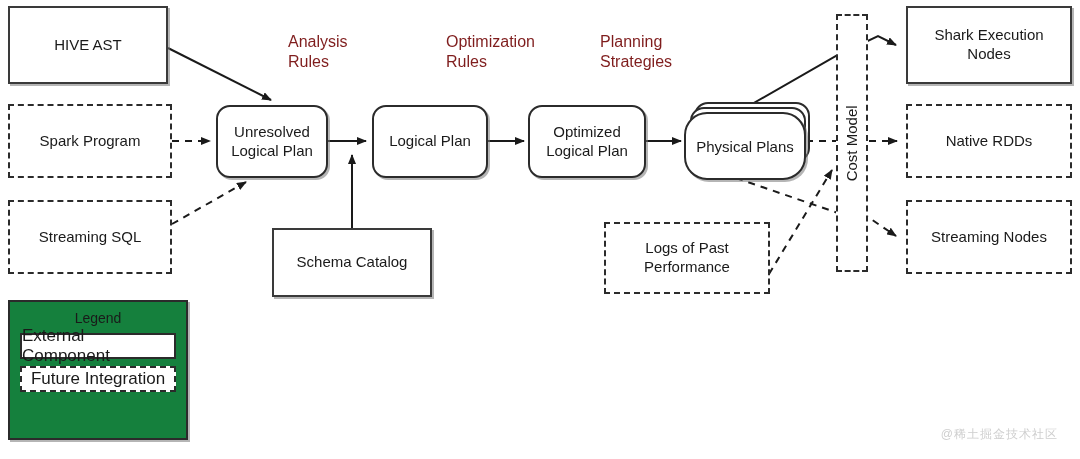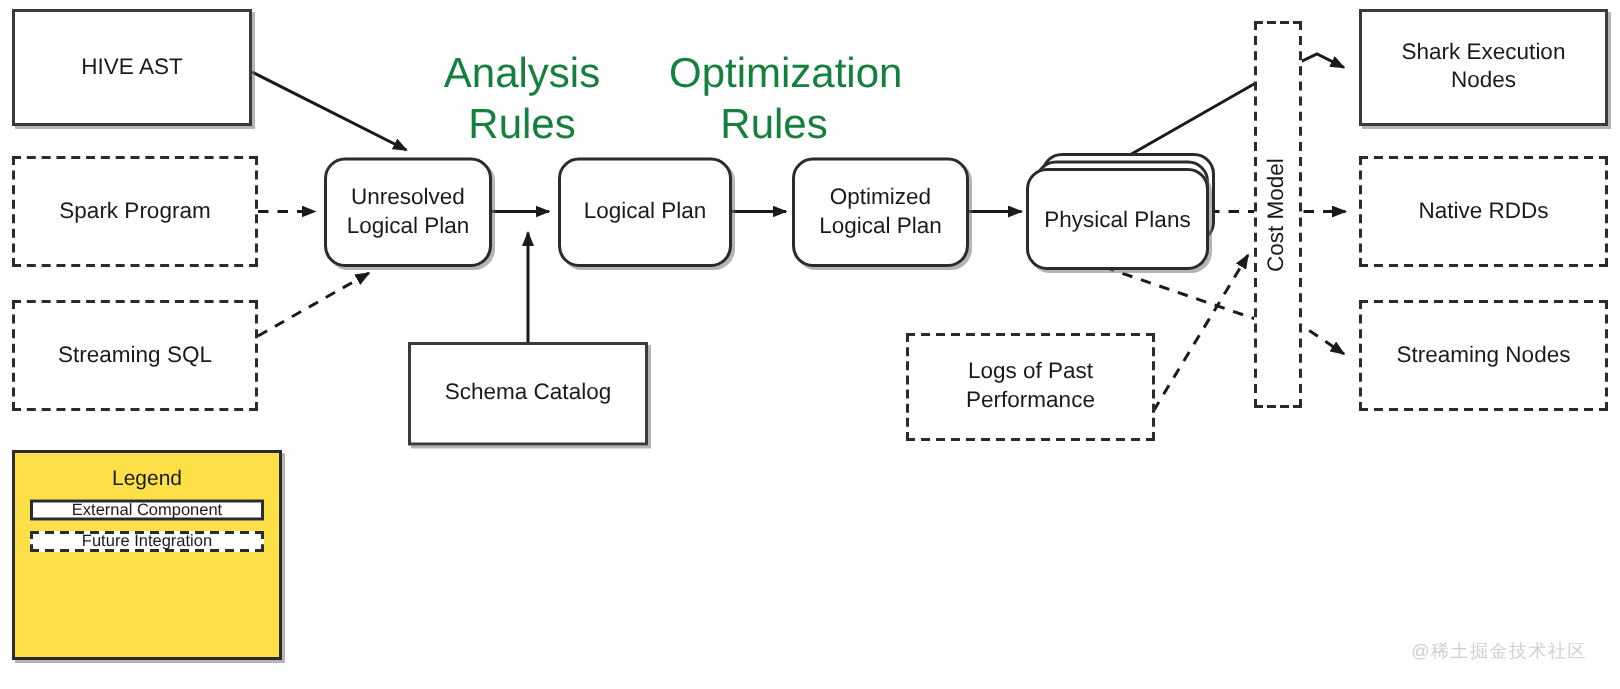--- a/index.html
+++ b/index.html
@@ -66,63 +66,64 @@
     background: #ffffff;
   }
   .stack .front {
     display: flex;
     align-items: center;
     justify-content: center;
     text-align: center;
     font-size: 15px;
     color: #1a1a1a;
     box-shadow: 2px 2px 0 0 rgba(120,120,120,0.55);
+    border-radius: 23px;
   }
   .heading {
     position: absolute;
-    text-align: center;
-    font-size: 28px;
+    text-align: left;
+    font-size: 16px;
     line-height: 1.22;
-    color: #15803d;
+    color: #7f1d1d;
     white-space: pre-line;
   }
   .vertical-label {
     position: absolute;
     transform: rotate(-90deg);
     transform-origin: center center;
     font-size: 15px;
     color: #1a1a1a;
     white-space: nowrap;
   }
   
   #legend {
     position: absolute;
     left: 8px;
     top: 300px;
     width: 180px;
     height: 140px;
     border: 2px solid #2b2b2b;
     box-sizing: border-box;
-    background: #fde047;
+    background: #15803d;
     box-shadow: 2px 2px 0 0 rgba(120,120,120,0.55);
   }
   #legend .legend-title {
     text-align: center;
     font-size: 14px;
     color: #1a1a1a;
     margin-top: 8px;
   }
   #legend .legend-row {
     box-sizing: border-box;
     margin: 7px 10px 0 10px;
-    height: 14px;
+    height: 26px;
     display: flex;
     align-items: center;
     justify-content: center;
-    font-size: 11px;
+    font-size: 17px;
     color: #1a1a1a;
     background: #ffffff;
   }
   #legend .lg-ext { border: 2px solid #2b2b2b; }
   #legend .lg-fut { border: 2px dashed #2b2b2b; }
   #legend .lg-tree { border: 2px solid #2b2b2b; border-radius: 13px; }
   #watermark {
     position: absolute;
     right: 22px;
     bottom: 16px;
@@ -174,20 +175,22 @@
       <path d="M736,178 L838,213" stroke-dasharray="7,6"></path>
 
       <path d="M769,274 L832,170" stroke-dasharray="7,6" marker-end="url(#arrow-dash)"></path>
     </g>
   </svg>
 
   <div class="heading" style="left:288px; top:32px; width:120px;">Analysis
 Rules</div>
   <div class="heading" style="left:446px; top:32px; width:140px;">Optimization
 Rules</div>
+  <div class="heading" style="left:600px; top:32px; width:130px;">Planning
+Strategies</div>
 
   <div class="node ext" style="left:8px; top:6px; width:160px; height:78px;">
     <span>HIVE AST</span>
   </div>
 
   <div class="node fut" style="left:8px; top:104px; width:164px; height:74px;">
     <span>Spark Program</span>
   </div>
 
   <div class="node fut" style="left:8px; top:200px; width:164px; height:74px;">

